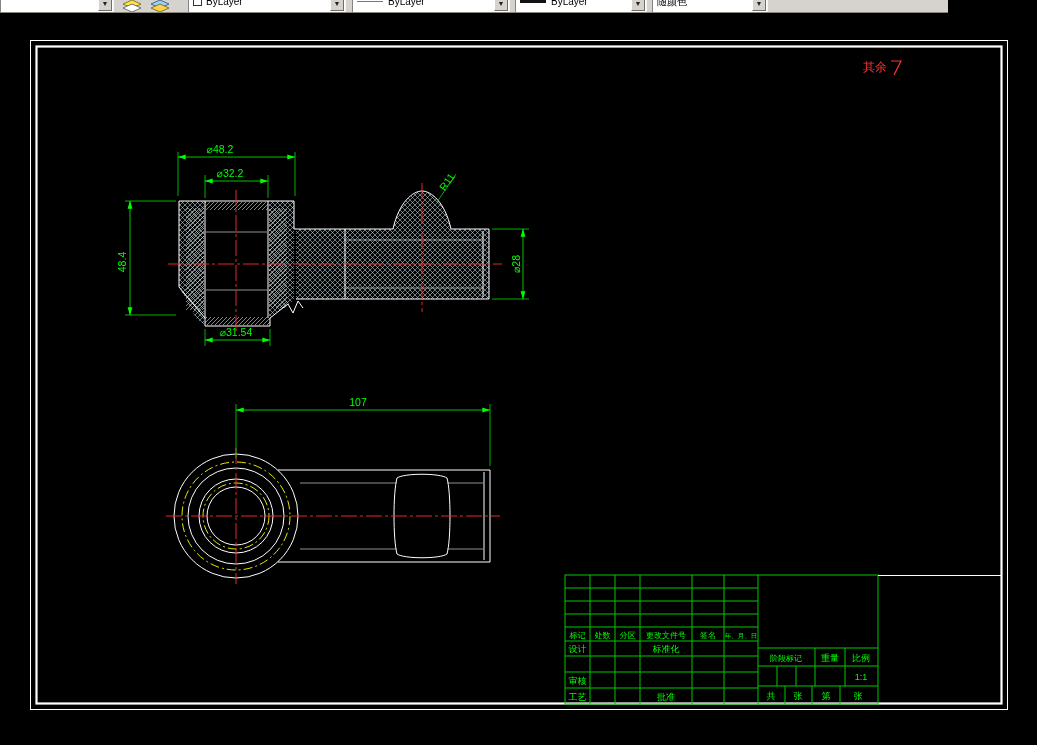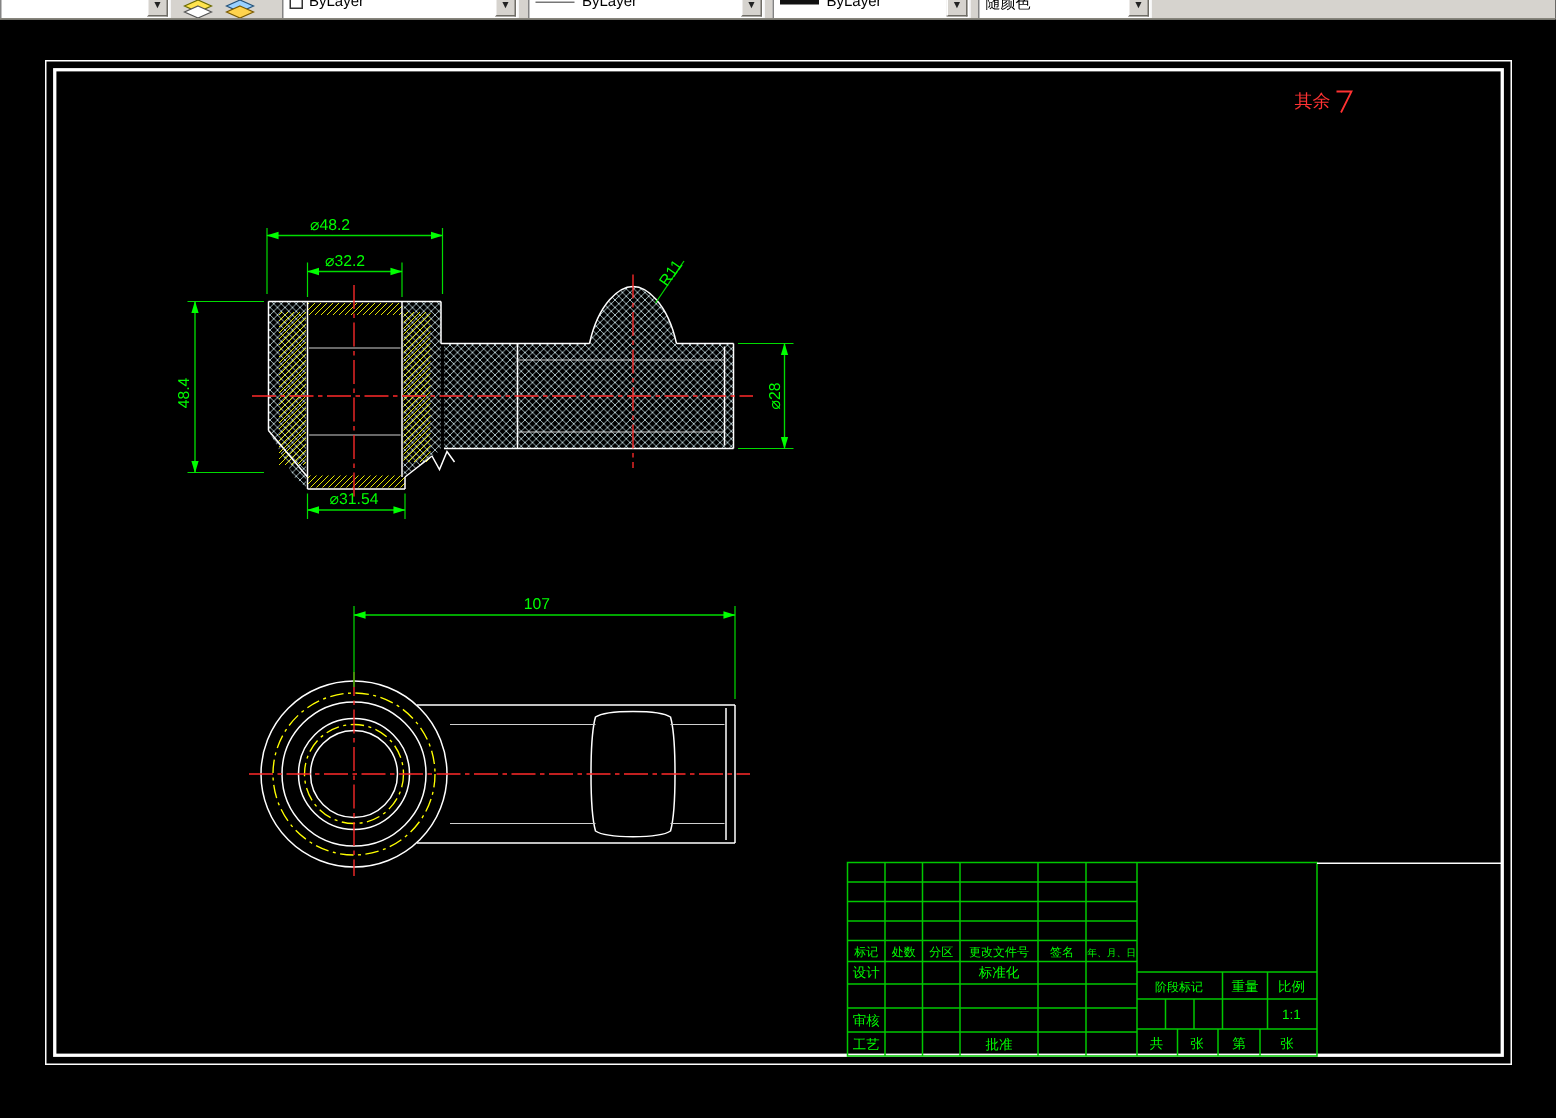--- a/index.html
+++ b/index.html
@@ -1,19 +1,19 @@
 <!DOCTYPE html>
 <html><head>
 <meta charset="utf-8">
 <style>
   * { margin:0; padding:0; box-sizing:border-box; }
   html,body { width:1037px; height:745px; background:#000; overflow:hidden;
               font-family:"Liberation Sans", sans-serif; }
   
-  .toolbar { position:absolute; top:0; left:0; width:1037px; height:13px;
+  .toolbar { position:absolute; top:0; left:0; width:948px; height:13px;
              background:#d6d3ce; border-bottom:1px solid #87857c; z-index:5; overflow:hidden; }
   .combo { position:absolute; top:-6px; height:19px; background:#fff;
            border:1px solid; border-color:#848484 #f4f4f4 #f4f4f4 #848484;
            display:flex; align-items:center; font-size:10px; color:#000; padding-left:4px; }
   .combo-txt { white-space:nowrap; transform:translateY(-2px); }
   .dd-btn { position:absolute; right:1px; top:1px; bottom:1px; width:14px;
             background:#d6d3ce; border:1px solid; border-color:#fff #6f6d66 #6f6d66 #fff;
             font-size:7px; color:#222; display:flex; align-items:center; justify-content:center; }
   .swatch { width:9px; height:9px; background:#fff; border:1px solid #333; margin-right:4px; transform:translateY(-2px); }
   .ltline { width:26px; height:1px; background:#777; margin-right:5px; transform:translateY(-2px); }

